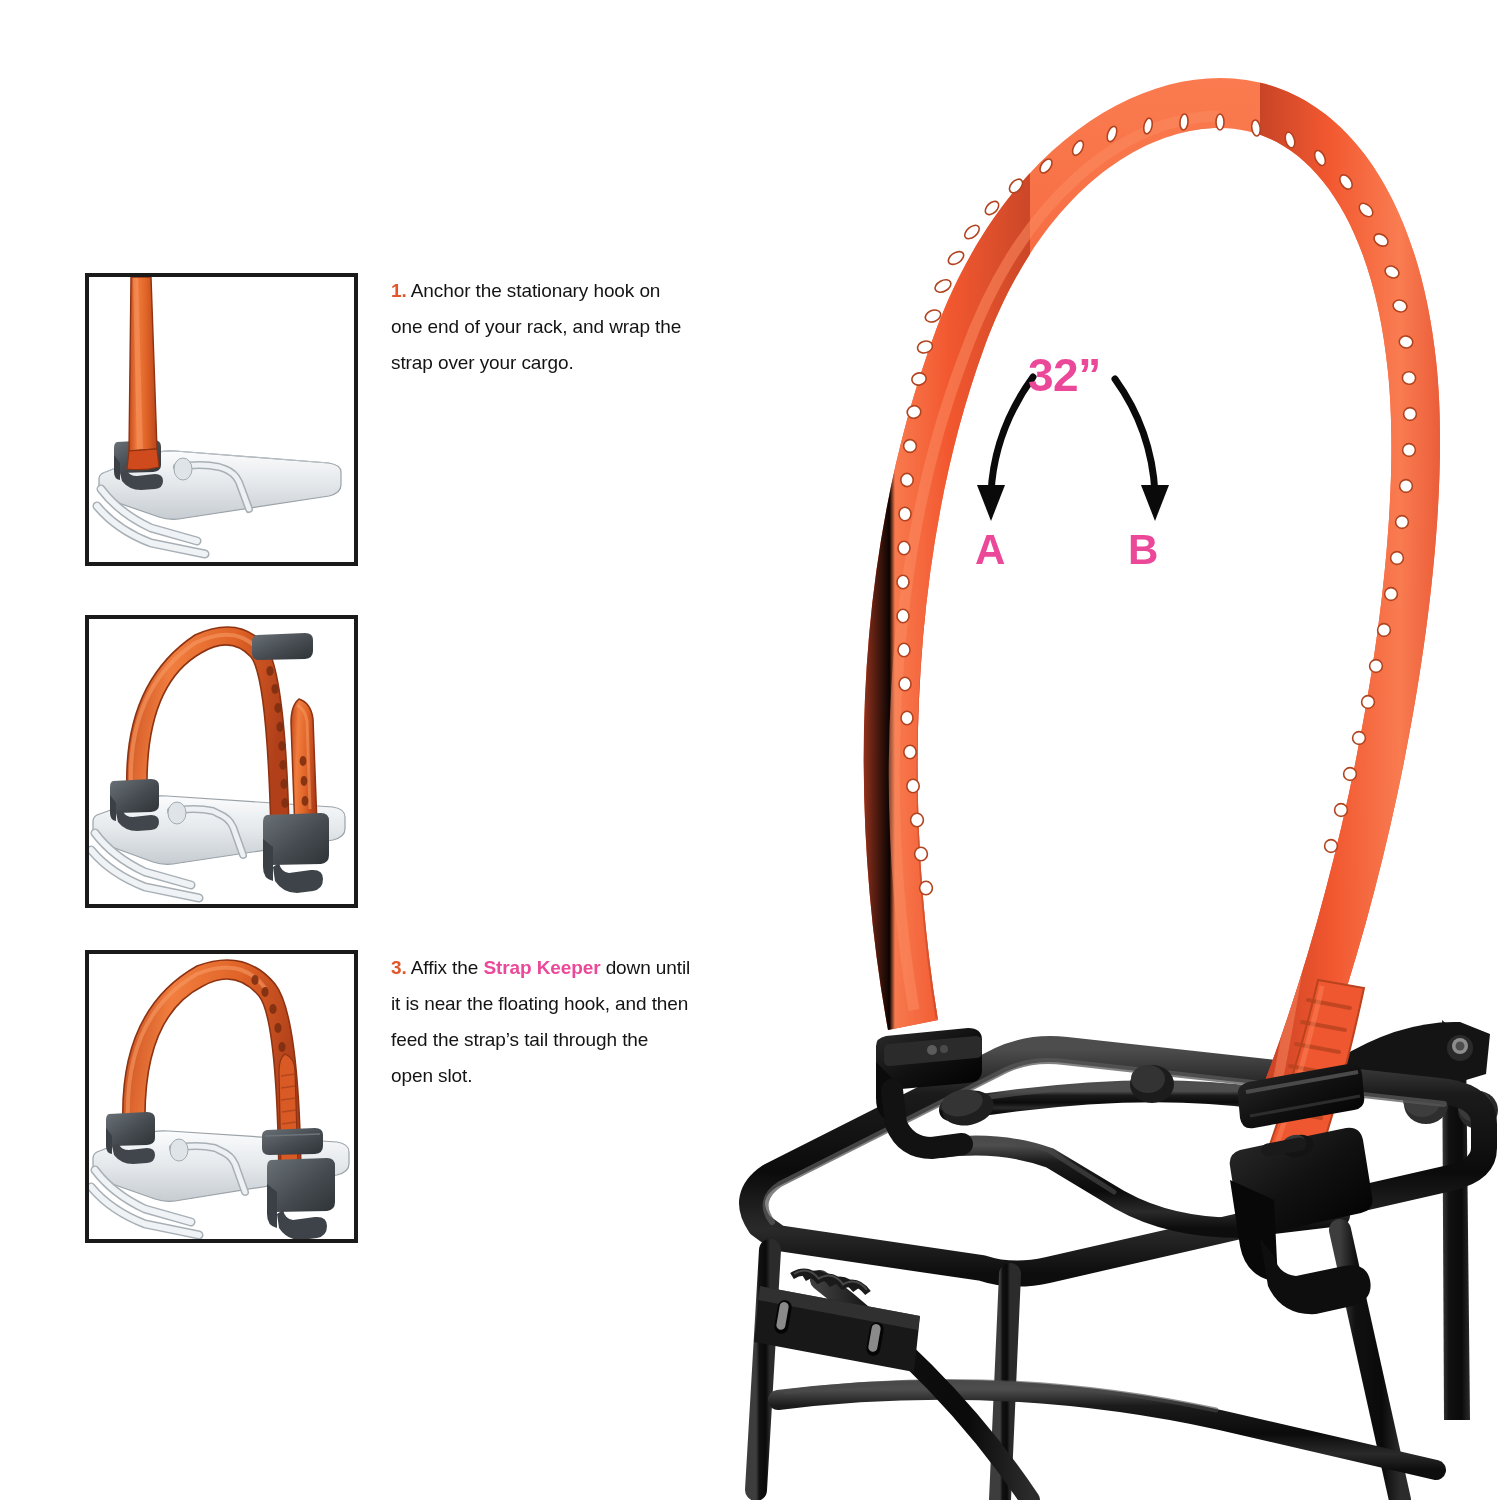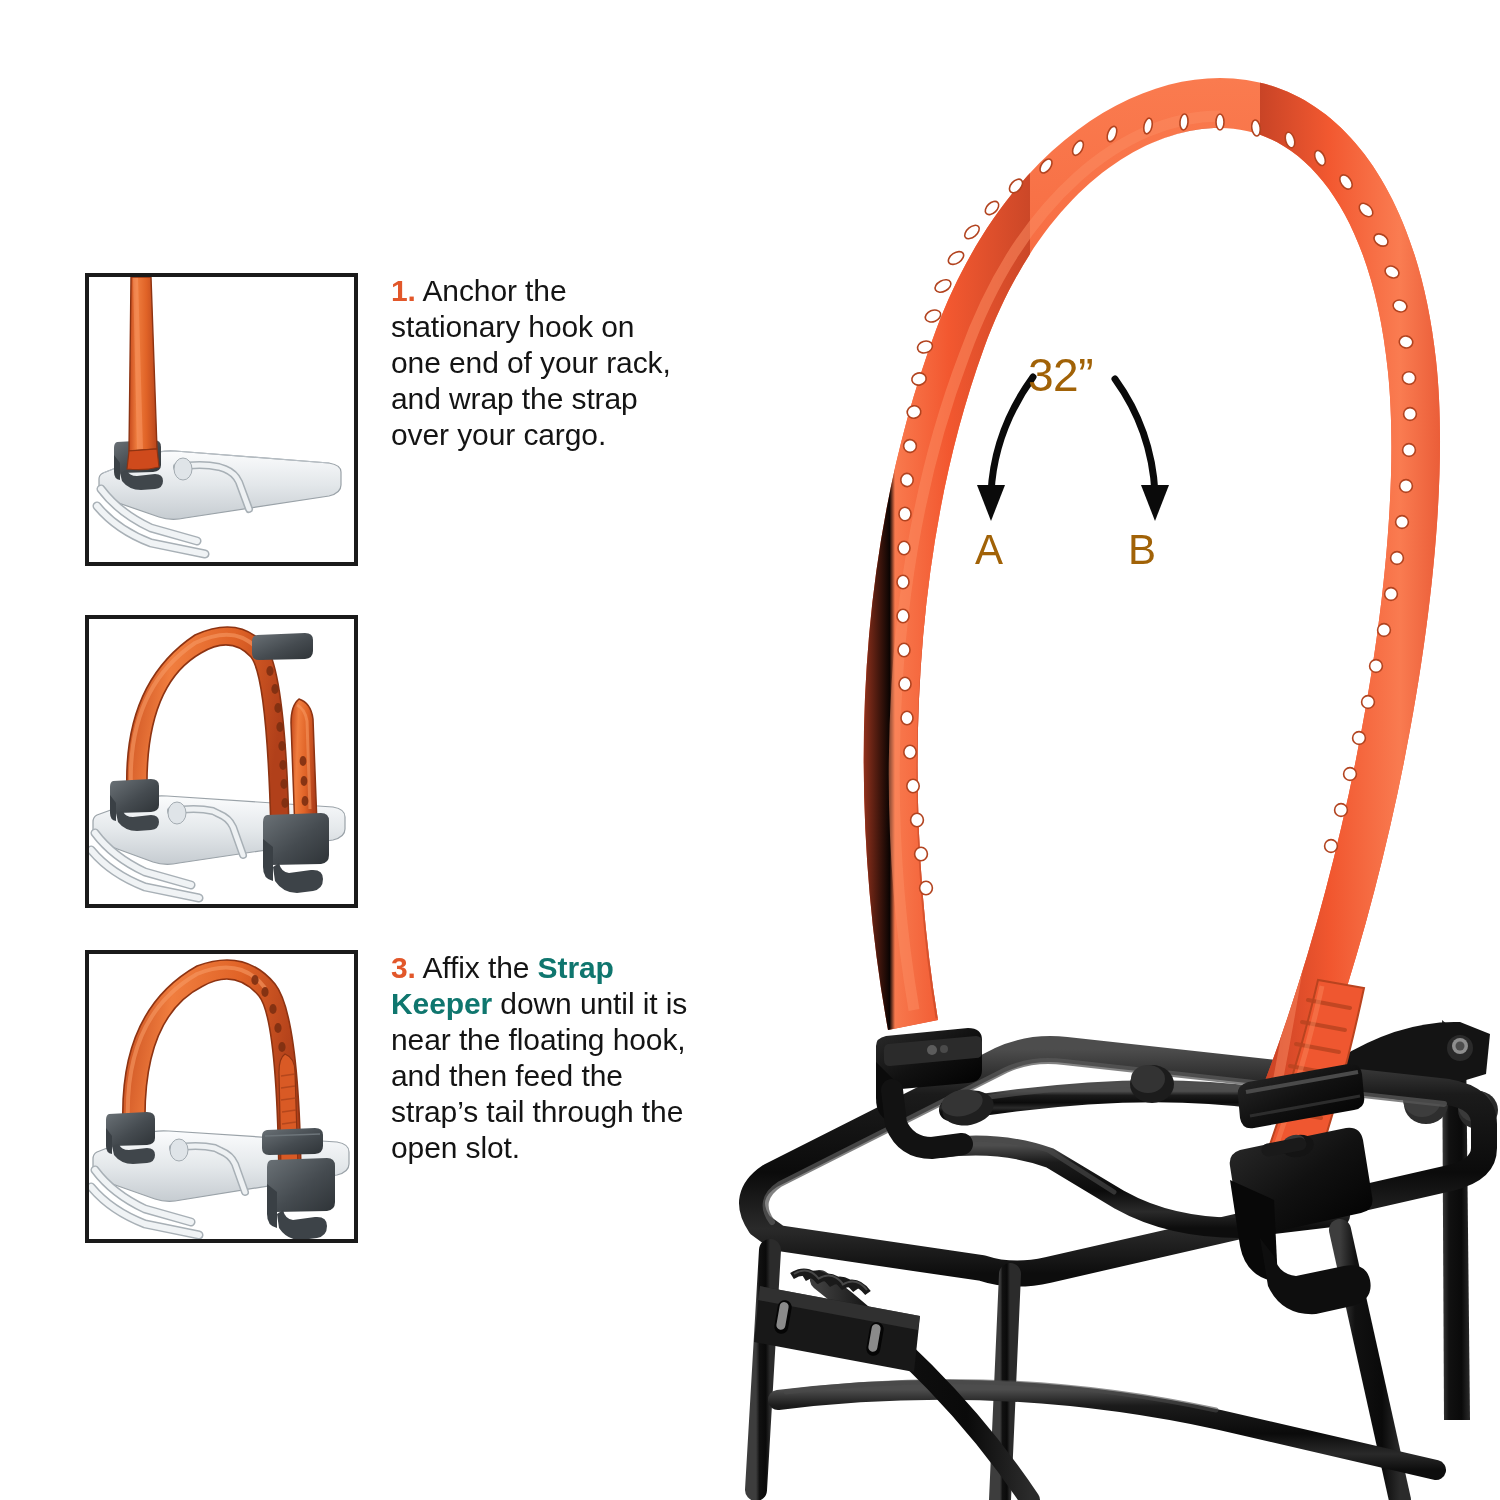--- a/index.html
+++ b/index.html
@@ -37,52 +37,52 @@
     border: 4px solid #1a1a1a;
     background: #ffffff;
     flex: 0 0 auto;
     overflow: hidden;
   }
   .thumb svg { display: block; width: 100%; height: 100%; }
 
   .step-text {
     margin-left: 33px;
     width: 300px;
-    font-size: 30px;
+    font-size: 19px;
     line-height: 36px;
     color: #141414;
     font-weight: 500;
     letter-spacing: -0.1px;
   }
   .step-num {
     color: #e2572a;
     font-weight: 700;
   }
-  .step-text b { font-weight: 700; color: #0f766e; }
+  .step-text b { font-weight: 700; color: #ec4899; }
 
   
   #hero {
     position: absolute;
     left: 700px; top: 0;
     width: 800px; height: 1500px;
   }
   #hero svg { display: block; width: 800px; height: 1500px; }
 
   
   #callout {
     position: absolute;
     left: 955px; top: 335px;
     width: 250px; height: 250px;
     pointer-events: none;
   }
   #callout svg { display:block; width: 250px; height: 250px; }
   .callout-label {
     position: absolute;
-    font-weight: 400;
-    color: #a16207;
+    font-weight: 700;
+    color: #ec4899;
   }
   #label-measure {
     left: 1028px; top: 348px;
     font-size: 46px;
     letter-spacing: -0.5px;
   }
   #label-a { left: 975px; top: 526px; font-size: 42px; }
   #label-b { left: 1128px; top: 526px; font-size: 42px; }
 </style>
 </head>

